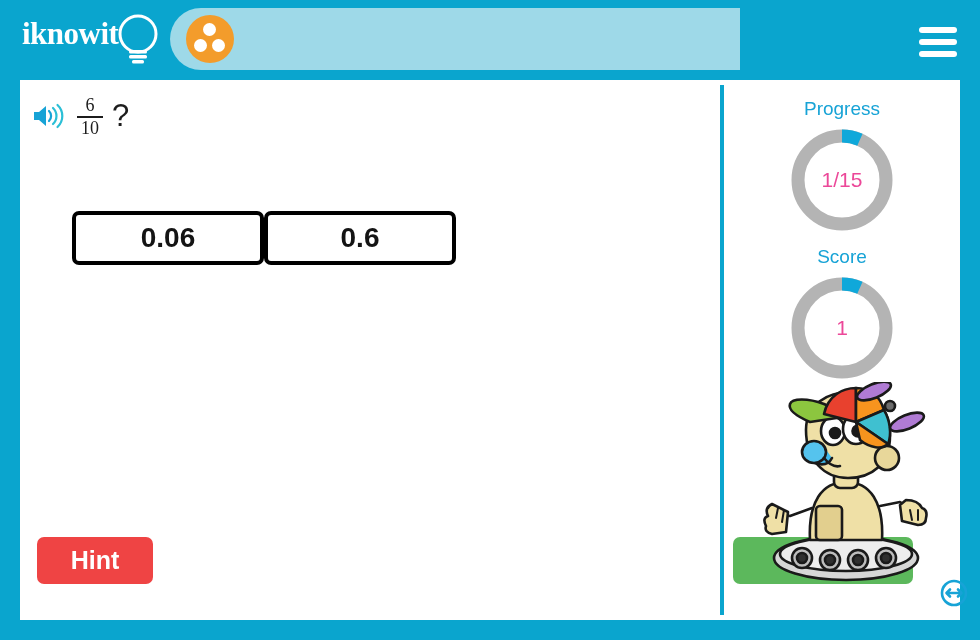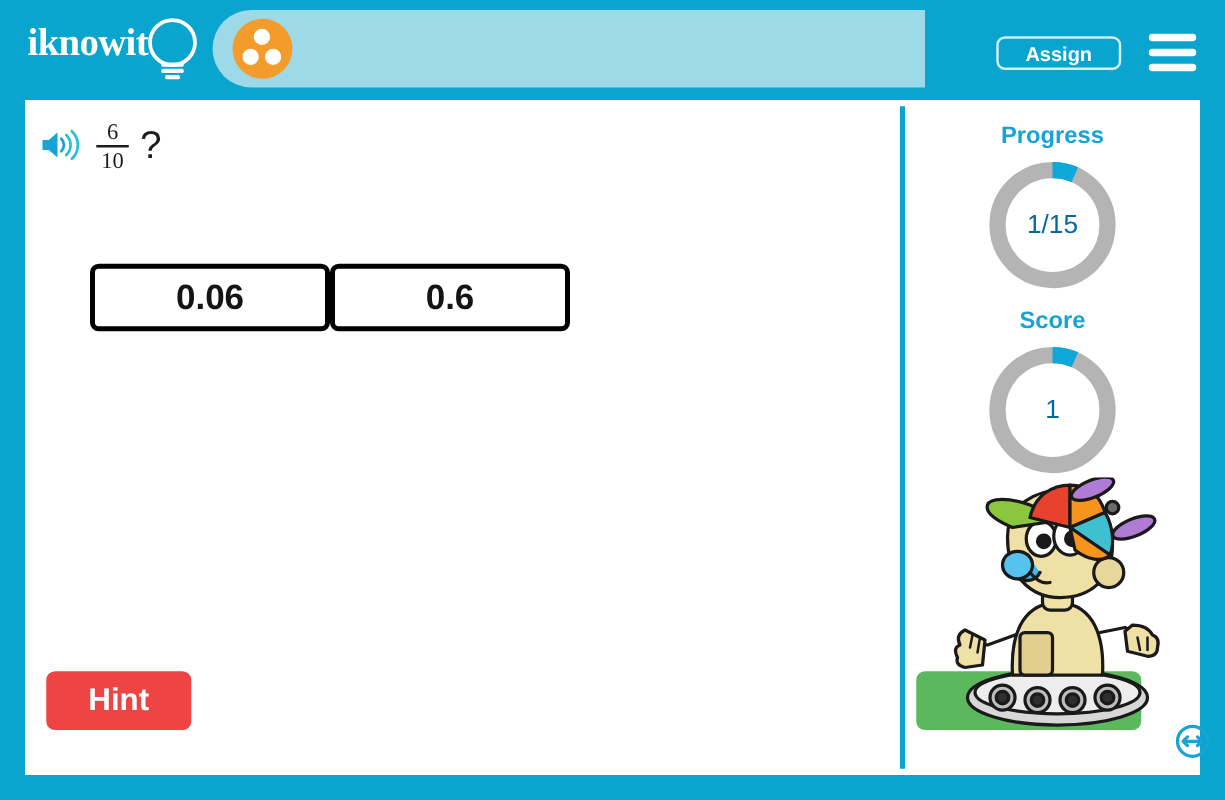--- a/index.html
+++ b/index.html
@@ -274,21 +274,21 @@
     left: 704px;
     top: 0;
     width: 236px;
     height: 540px;
   }
   .ring-label {
     position: absolute;
     width: 236px;
     text-align: center;
     font-size: 19px;
-    font-weight: bold;
+    font-weight: normal;
     color: #17a3d6;
     font-family: "Liberation Sans", sans-serif;
   }
   #progress-label { top: 18px; }
   #score-label { top: 166px; }
 
   .ring-wrap {
     position: absolute;
     left: 64px;
     width: 108px;
@@ -299,21 +299,21 @@
 
   .ring-center {
     position: absolute;
     left: 0; top: 0;
     width: 108px;
     height: 108px;
     display: flex;
     align-items: center;
     justify-content: center;
     font-size: 21px;
-    color: #0369a1;
+    color: #ec4899;
     font-family: "Liberation Sans", sans-serif;
   }
 
   
   #mascot {
     position: absolute;
     left: 26px;
     top: 302px;
     width: 190px;
     height: 205px;
@@ -346,21 +346,20 @@
     </div>
 
     <div id="title-pill">
       <div id="title-dot-circle">
         <span class="tdot" id="tdot1"></span>
         <span class="tdot" id="tdot2"></span>
         <span class="tdot" id="tdot3"></span>
       </div>
     </div>
 
-    <button id="assign-button">Assign</button>
 
     <div id="menu-button">
       <span class="mbar" id="mbar1"></span>
       <span class="mbar" id="mbar2"></span>
       <span class="mbar" id="mbar3"></span>
     </div>
   </div>
 
   <div id="card">
 

